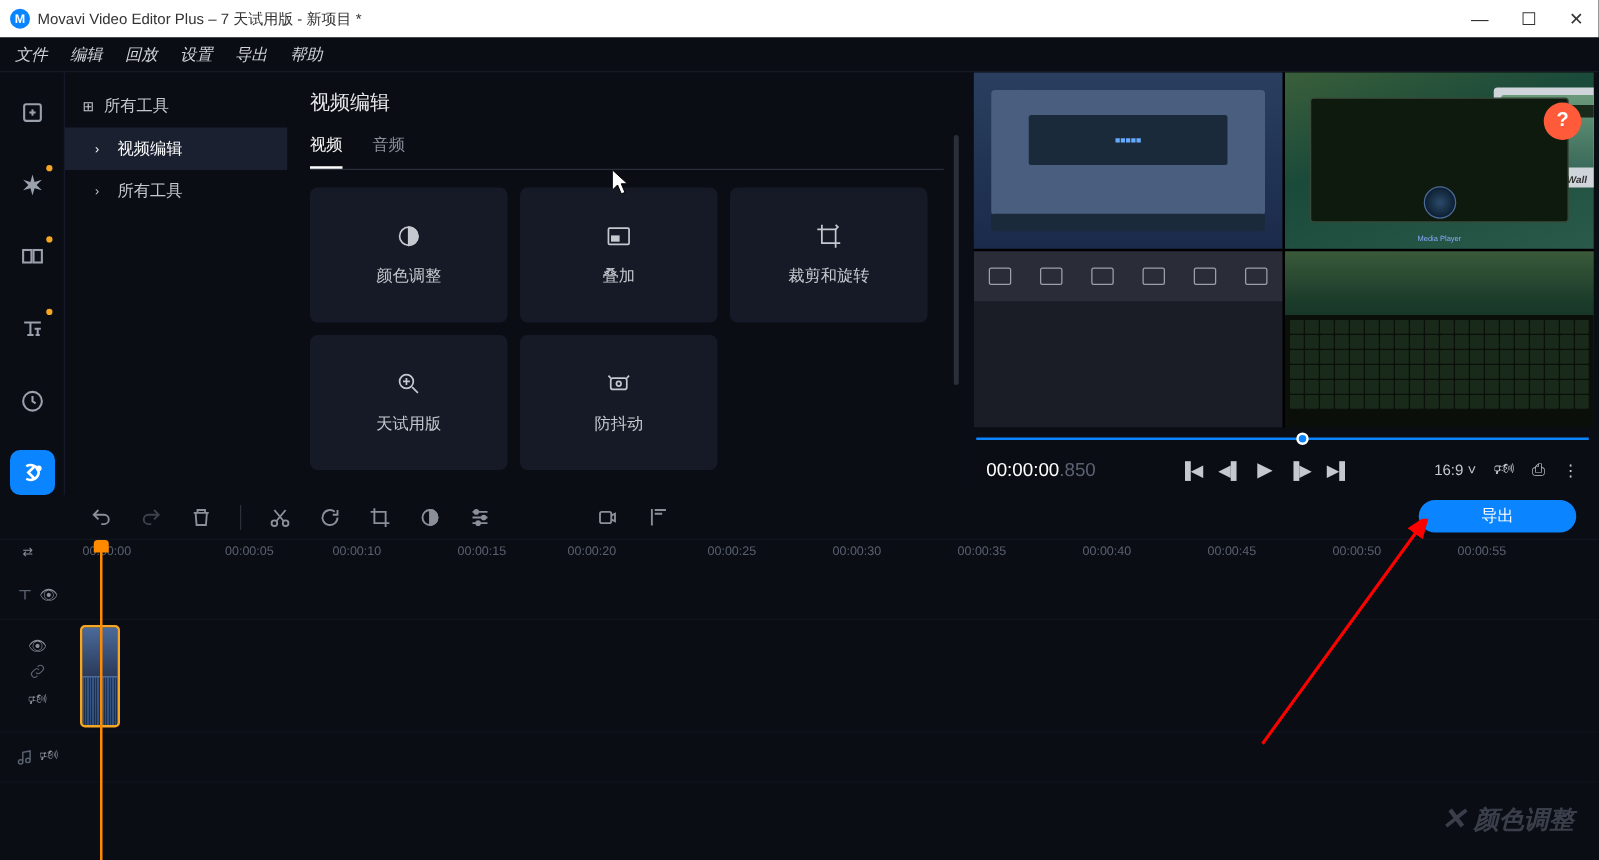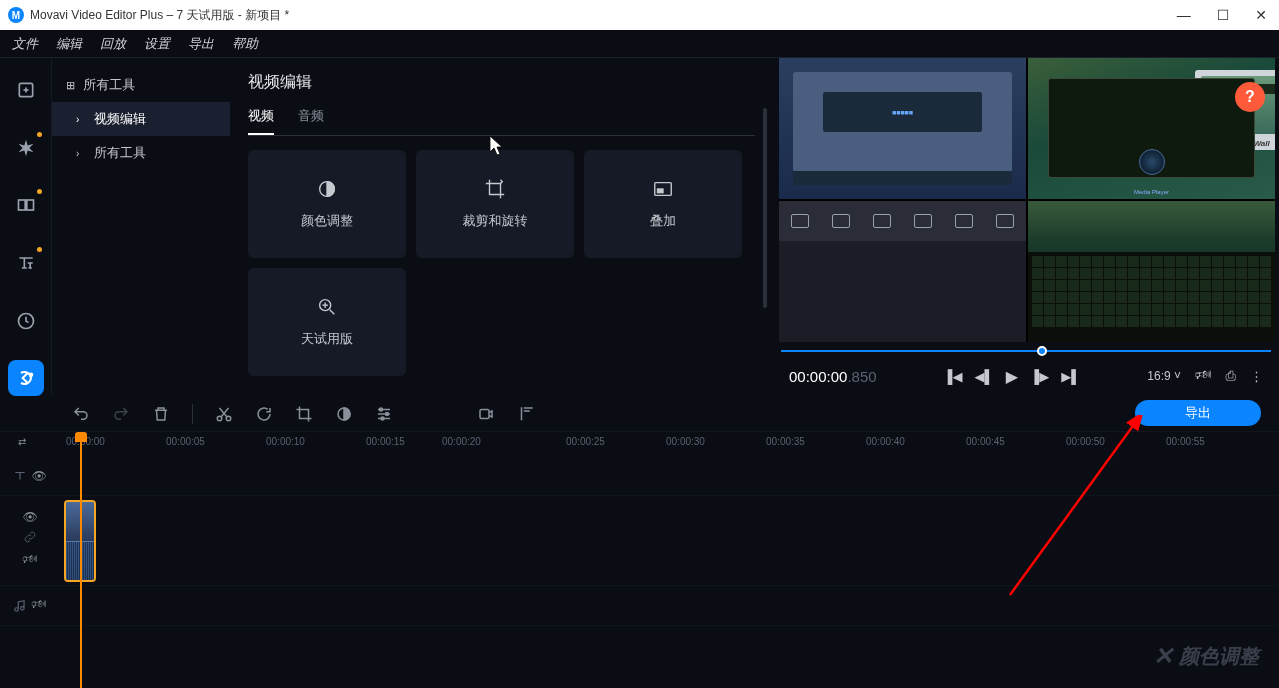--- a/index.html
+++ b/index.html
@@ -202,40 +202,48 @@
     <div class="tool-grid">
       <div class="tool-card">
         <svg viewBox="0 0 24 24" fill="none" stroke="currentColor" stroke-width="1.5">
             <circle cx="12" cy="12" r="8"></circle>
             <path d="M12 4a8 8 0 0 1 0 16z" fill="currentColor"></path>
           </svg>
         <span>颜色调整</span>
       </div>
       <div class="tool-card">
         <svg viewBox="0 0 24 24" fill="none" stroke="currentColor" stroke-width="1.5">
+            <rect x="3" y="5" width="18" height="14" rx="1"></rect>
+            <rect x="6" y="12" width="6" height="4" fill="currentColor"></rect>
+          </svg>
+        <span>叠加</span>
+      </div>
+      <div class="tool-card">
+        <svg viewBox="0 0 24 24" fill="none" stroke="currentColor" stroke-width="1.5">
             <path d="M6 2v16h16M2 6h16v16"></path>
             <path d="M18 2l2 2-2 2"></path>
           </svg>
         <span>裁剪和旋转</span>
-      </div>
-      <div class="tool-card">
-        <svg viewBox="0 0 24 24" fill="none" stroke="currentColor" stroke-width="1.5">
-            <rect x="3" y="5" width="18" height="14" rx="1"></rect>
-            <rect x="6" y="12" width="6" height="4" fill="currentColor"></rect>
-          </svg>
-        <span>叠加</span>
       </div>
       <div class="tool-card">
         <svg viewBox="0 0 24 24" fill="none" stroke="currentColor" stroke-width="1.5">
             <circle cx="10" cy="10" r="6"></circle>
             <line x1="15" y1="15" x2="20" y2="20"></line>
             <line x1="10" y1="7" x2="10" y2="13"></line>
             <line x1="7" y1="10" x2="13" y2="10"></line>
           </svg>
         <span>天试用版</span>
+      </div>
+      <div class="tool-card">
+        <svg viewBox="0 0 24 24" fill="none" stroke="currentColor" stroke-width="1.5">
+            <rect x="5" y="7" width="14" height="10" rx="2"></rect>
+            <circle cx="12" cy="12" r="2"></circle>
+            <path d="M3 5l2 2M21 5l-2 2"></path>
+          </svg>
+        <span>防抖动</span>
       </div>
     </div>
     <div class="panel-scroll"></div>
     <div class="cursor">
       <svg width="16" height="20" viewBox="0 0 16 20">
           <path d="M0 0 L0 16 L4 12 L7 19 L10 18 L7 11 L12 11 Z" fill="#fff" stroke="#000" stroke-width="0.8"></path>
         </svg>
     </div>
   </div>
 
@@ -482,24 +490,24 @@
         <path d="M5 3h2v18l-1-1-1 1zM9 3h12v2H9zM9 7h8v2H9z"></path>
       </svg>
     </span>
   <div class="export-btn">导出</div>
 </div>
 
 <div class="tl-ruler">
   <span class="zoom-dots">⇄</span>
   <div class="ruler-marks">
     <span class="ruler-label" style="left:6px;">00:00:00</span>
-    <span class="ruler-label" style="left:106px;text-align:center;">00:00:05</span>
+    <span class="ruler-label" style="left:120px;text-align:center;">00:00:05</span>
     <span class="ruler-label" style="left:206px;text-align:right;">00:00:10</span>
     <span class="ruler-label" style="left:306px;">00:00:15</span>
-    <span class="ruler-label" style="left:382px;">00:00:20</span>
+    <span class="ruler-label" style="left:394px;">00:00:20</span>
     <span class="ruler-label" style="left:506px;">00:00:25</span>
     <span class="ruler-label" style="left:606px;">00:00:30</span>
     <span class="ruler-label" style="left:706px;">00:00:35</span>
     <span class="ruler-label" style="left:806px;">00:00:40</span>
     <span class="ruler-label" style="left:906px;">00:00:45</span>
     <span class="ruler-label" style="left:1006px;">00:00:50</span>
     <span class="ruler-label" style="left:1106px;">00:00:55</span>
   </div>
 </div>
 

